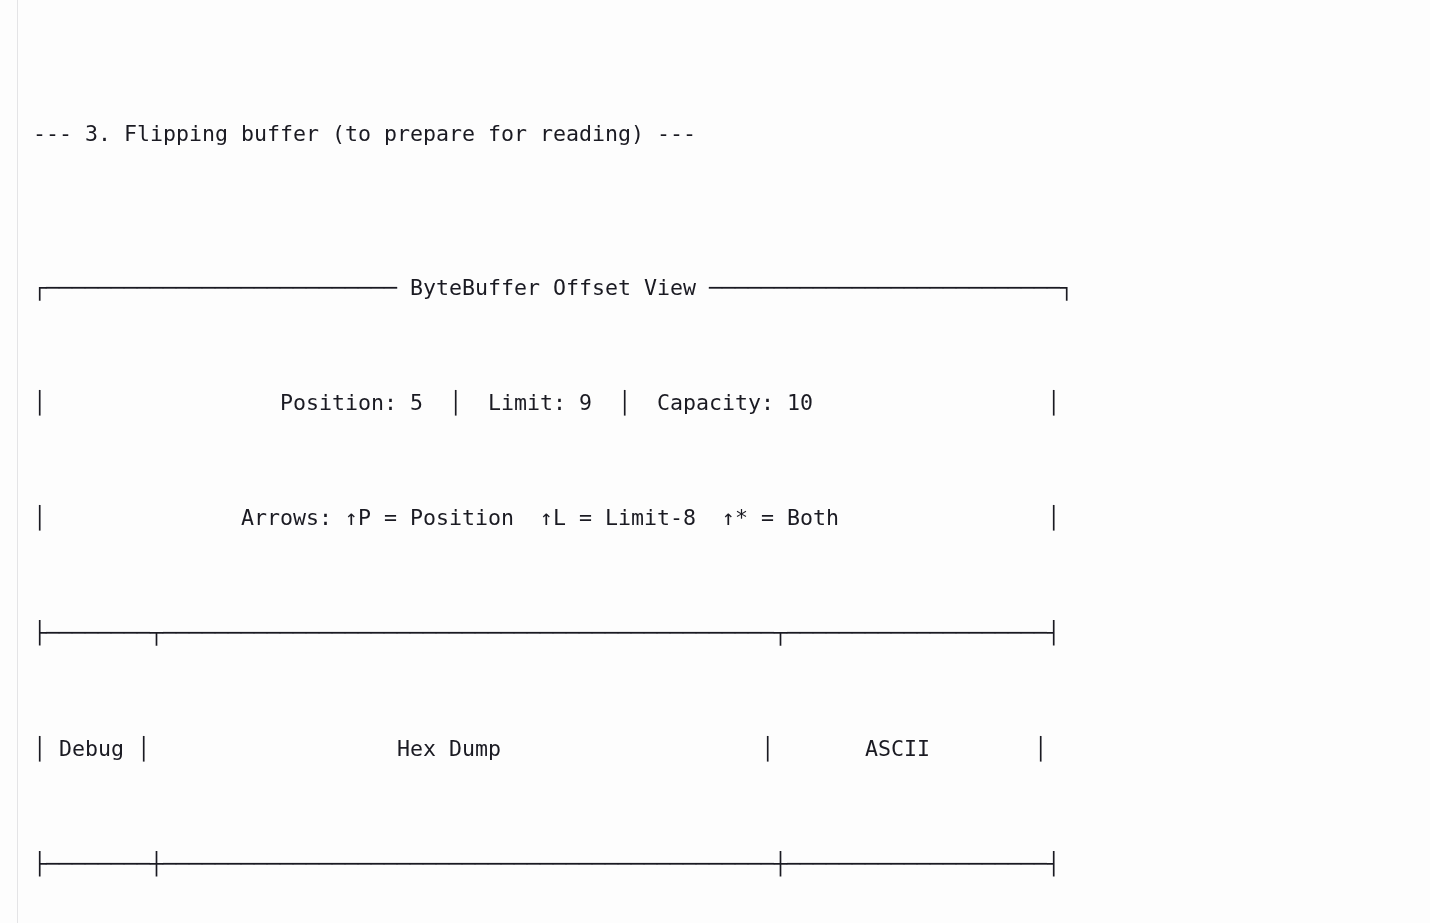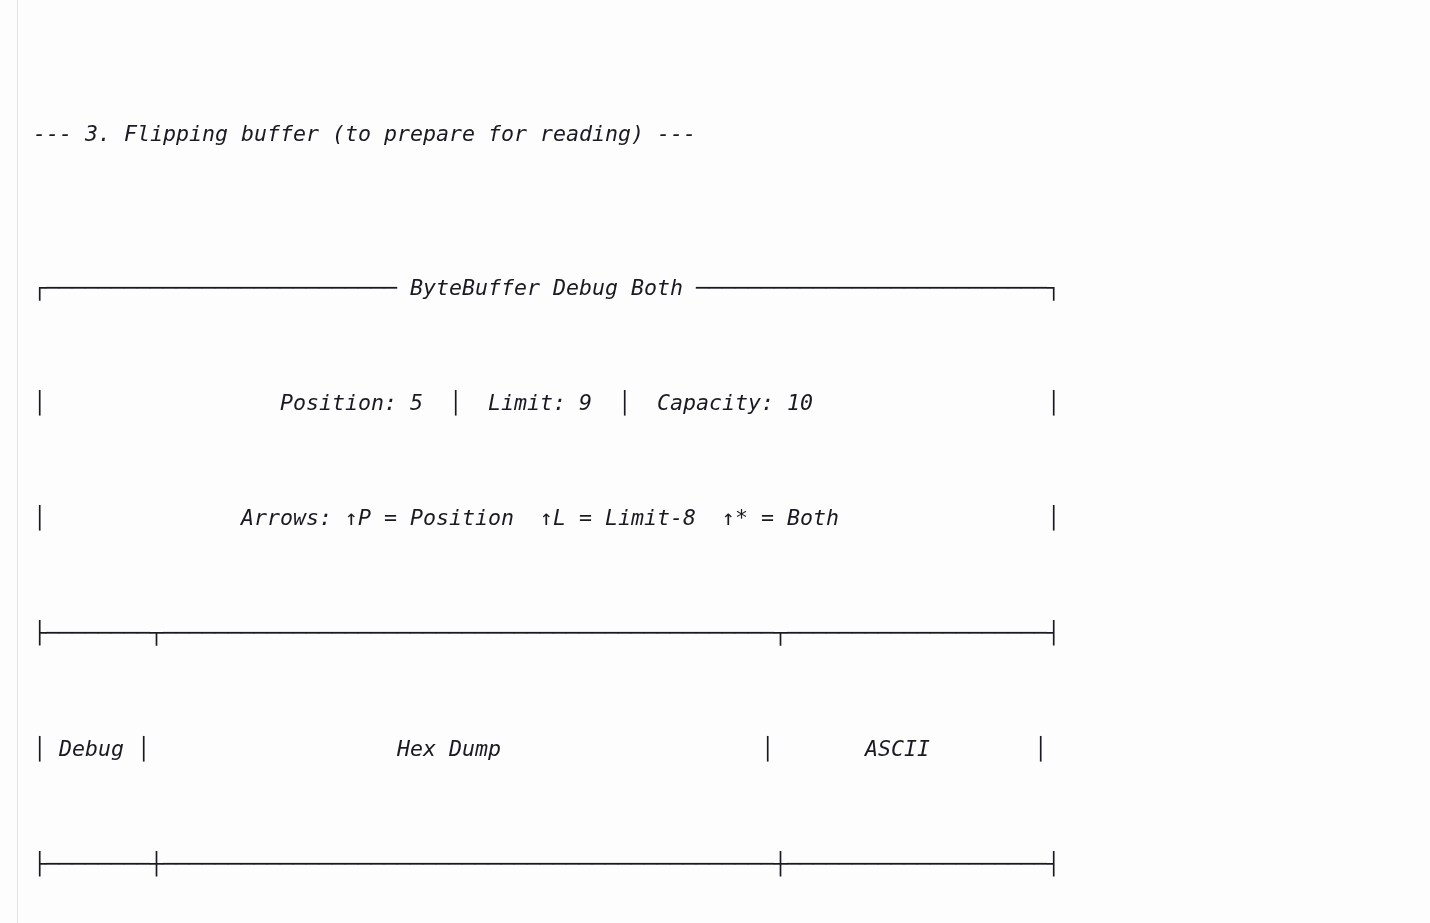--- a/index.html
+++ b/index.html
@@ -31,34 +31,33 @@
     line-height: 38.4px;
     letter-spacing: 0;
     color: #1a1a22;
     white-space: pre;
     -webkit-font-smoothing: antialiased;
   }
   .line {
     white-space: pre;
     height: 38.4px;
     display: block;
-    font-style: italic;
   }
   .section-header { display: block; }
 </style>
 </head>
 <body>
 
 <div id="gutter-divider"></div>
 
 <div id="console">
 
   <span class="line section-header">--- 3. Flipping buffer (to prepare for reading) ---</span>
 
-  <span class="line">┌─────────────────────────── ByteBuffer Debug Both ───────────────────────────┐</span>
+  <span class="line">┌─────────────────────────── ByteBuffer Offset View ───────────────────────────┐</span>
   <span class="line">│                  Position: 5  │  Limit: 9  │  Capacity: 10                  │</span>
   <span class="line">│               Arrows: ↑P = Position  ↑L = Limit-8  ↑* = Both                │</span>
   <span class="line">├────────┬───────────────────────────────────────────────┬────────────────────┤</span>
   <span class="line">│ Debug │                   Hex Dump                    │       ASCII        │</span>
   <span class="line">├────────┼───────────────────────────────────────────────┼────────────────────┤</span>
   
   
   
 
   

